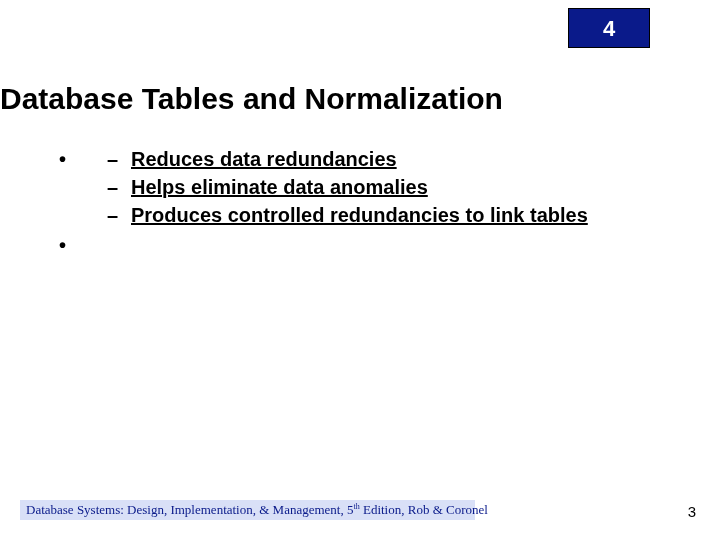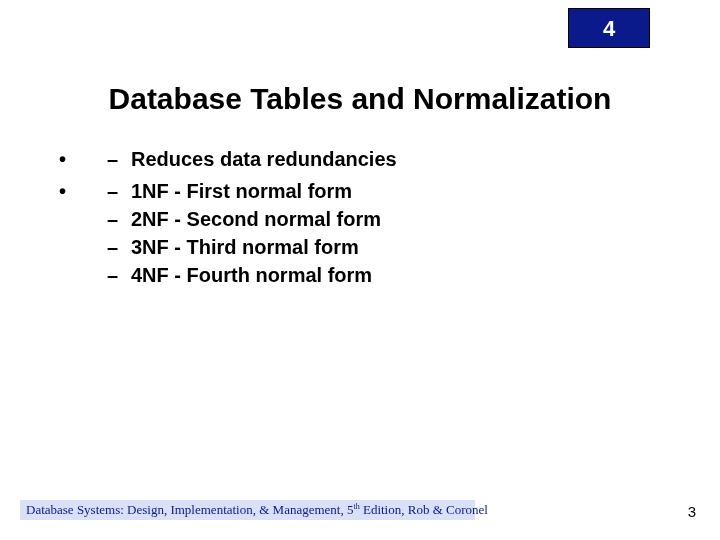--- a/index.html
+++ b/index.html
@@ -19,40 +19,40 @@
       line-height: 40px;
       text-align: center;
       border: 1px solid #000;
     }
 
     .title {
       position: absolute;
       top: 82px;
       left: 0;
       width: 720px;
-      text-align: center;
+      text-align: left;
       font-size: 30px;
       font-weight: bold;
     }
 
     .content {
       position: absolute;
       top: 140px;
       left: 55px;
       width: 610px;
       font-size: 20px;
       font-weight: bold;
       line-height: 1.3;
     }
     ul.main { list-style: none; }
     ul.main > li { position: relative; padding-left: 28px; margin-bottom: 4px; }
     ul.main > li::before { content: "•"; position: absolute; left: 4px; top: 0; font-size: 20px; }
 
     ul.sub { list-style: none; margin-top: 6px; margin-left: 24px; }
-    ul.sub > li { position: relative; padding-left: 24px; margin-bottom: 2px; }
+    ul.sub > li { position: relative; padding-left: 24px; margin-bottom: 2px; text-decoration: underline; }
     ul.sub > li::before { content: "–"; position: absolute; left: 0; top: 0; }
 
     .footer-bar {
       position: absolute;
       left: 20px;
       bottom: 20px;
       width: 455px;
       height: 20px;
       background: #d9e0f7;
     }
@@ -81,29 +81,25 @@
 
   <div class="chapter-badge">4</div>
 
   <div class="title">Database Tables and Normalization</div>
 
   <div class="content">
     <ul class="main">
       <li>
         <ul class="sub">
           <li><span>Reduces data redundancies</span></li>
+          <li><span>Helps eliminate data anomalies</span></li>
+          <li><span>Produces controlled redundancies to link tables</span></li>
         </ul>
       </li>
       <li>
-        <ul class="sub">
-          <li><span>1NF - First normal form</span></li>
-          <li><span>2NF - Second normal form</span></li>
-          <li><span>3NF - Third normal form</span></li>
-          <li><span>4NF - Fourth normal form</span></li>
-        </ul>
       </li>
     </ul>
   </div>
 
   <div class="footer-bar">
     <div class="footer-text">
       <span>Database Systems: Design, Implementation, &amp; Management, 5</span><sup>th</sup><span> Edition, Rob &amp; Coronel</span>
     </div>
   </div>
 

